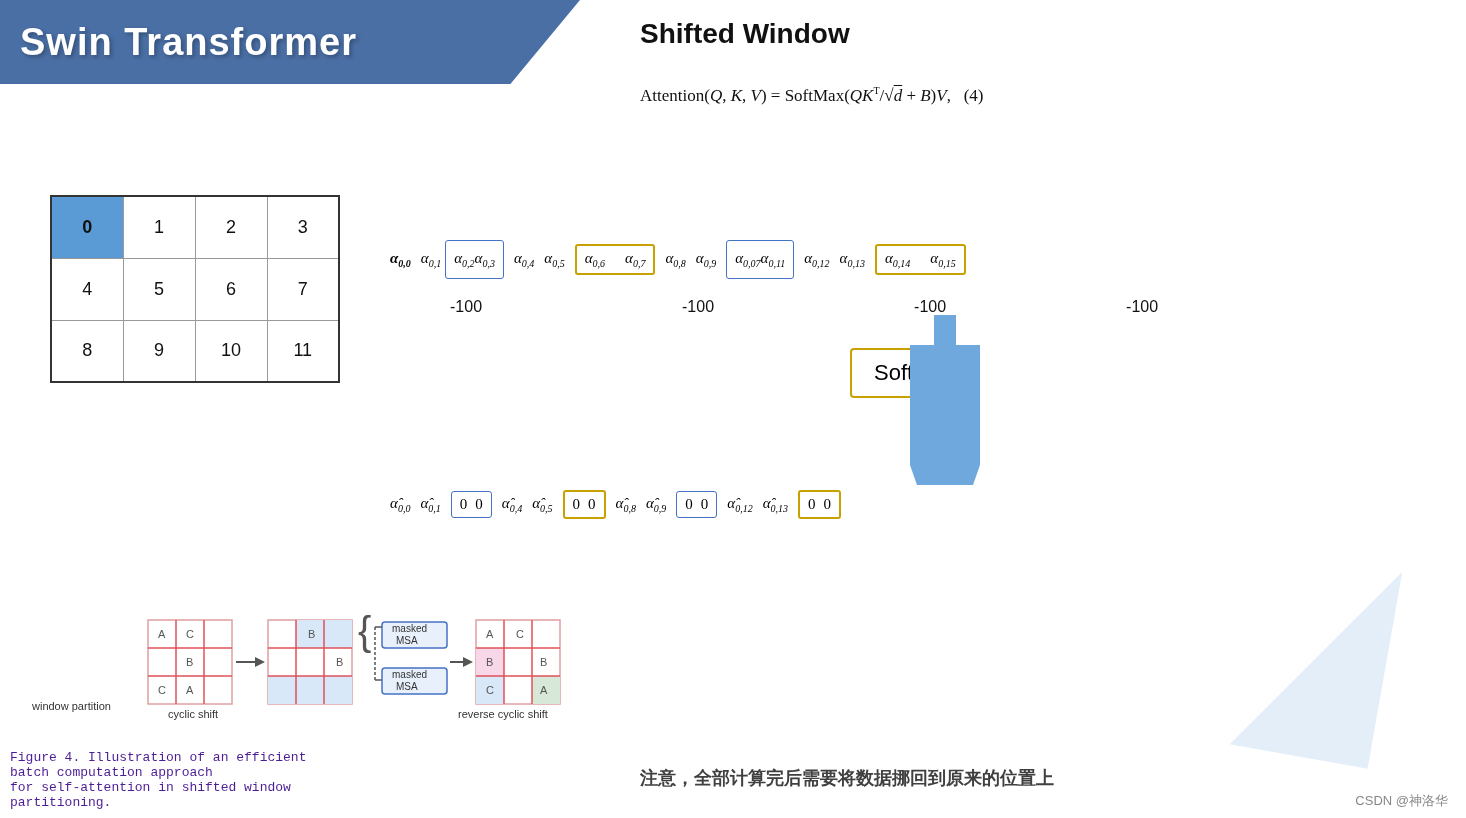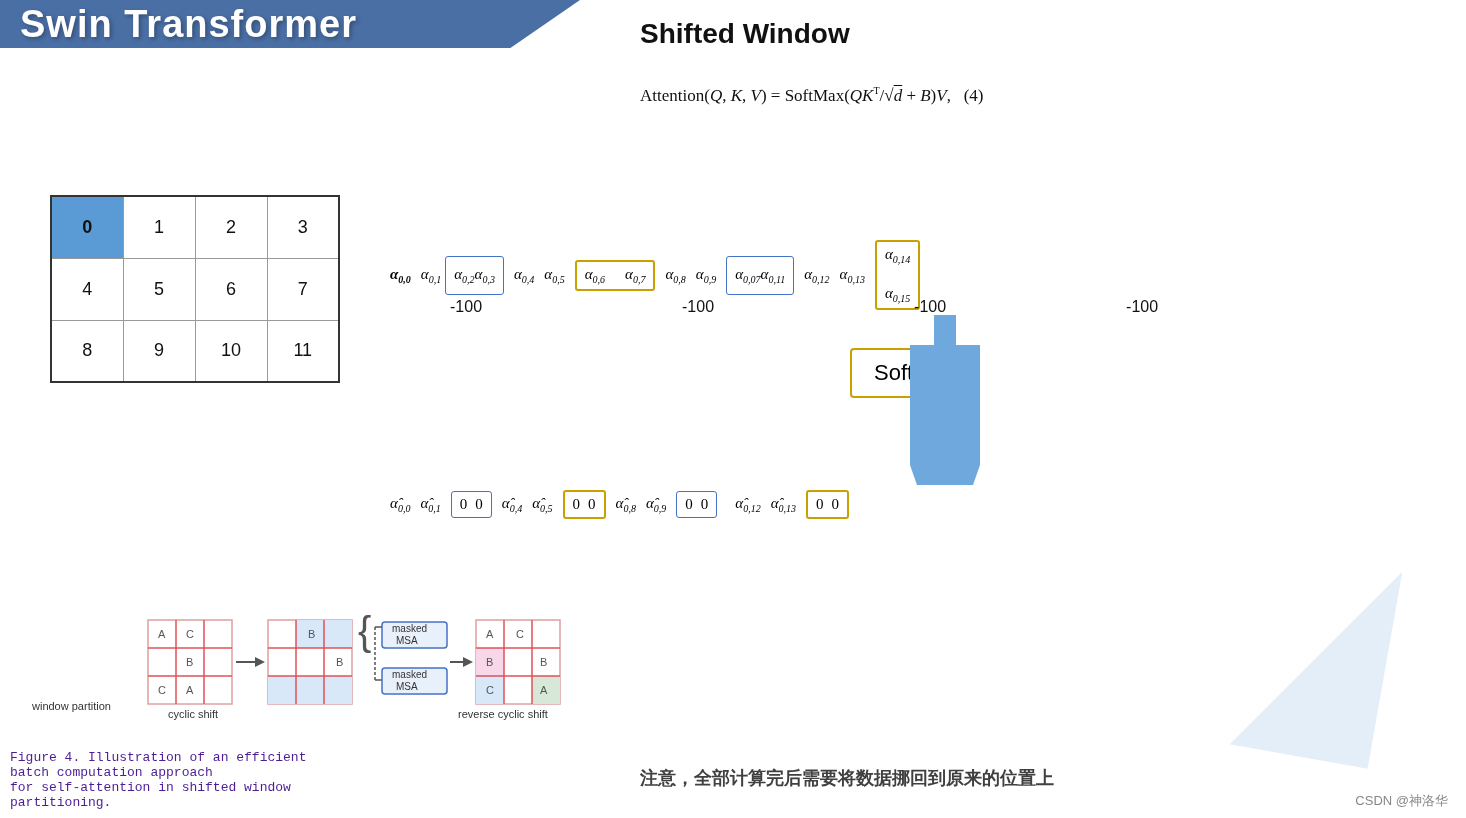--- a/index.html
+++ b/index.html
@@ -10,21 +10,21 @@
       font-family: 'Times New Roman', Times, serif;
       overflow: hidden;
       position: relative;
     }
 
     
     .header-banner {
       position: absolute;
       top: 0; left: 0;
       width: 580px;
-      height: 48px;
+      height: 84px;
       background: #4a6fa5;
       clip-path: polygon(0 0, 100% 0, 88% 100%, 0 100%);
       display: flex;
       align-items: center;
       padding-left: 20px;
     }
     .header-title {
       color: #fff;
       font-size: 38px;
       font-weight: 900;
@@ -255,21 +255,21 @@
     <span style="font-style:italic;">α<sub>0,7</sub></span>
   </div>
   <span style="font-style:italic; margin-right:6px;">α<sub>0,8</sub></span>
   <span style="font-style:italic; margin-right:6px;">α<sub>0,9</sub></span>
   <div class="alpha-box" style="margin-right:6px;">
     <span style="font-style:italic;">α<sub>0,07</sub></span>
     <span style="font-style:italic;">α<sub>0,11</sub></span>
   </div>
   <span style="font-style:italic; margin-right:6px;">α<sub>0,12</sub></span>
   <span style="font-style:italic; margin-right:6px;">α<sub>0,13</sub></span>
-  <div class="alpha-box-orange" style="margin-right:23px;flex-direction:column;">
+  <div class="alpha-box-orange" style="margin-right:23px;">
     <span style="font-style:italic;">α<sub>0,14</sub></span>
     <span style="font-style:italic;">α<sub>0,15</sub></span>
   </div>
 </div>
 
 <div class="minus-row">
   <span style="margin-left: 60px;">-100</span>
   <span style="margin-left: 200px;">-100</span>
   <span style="margin-left: 200px;">-100</span>
   <span style="margin-left: 180px;">-100</span>
@@ -301,21 +301,21 @@
   <div class="zero-box-orange" style="margin-right:6px;">
     <span>0</span>
       <span>0</span>
   </div>
   <span style="font-style:italic; margin-right:6px;">α̂<sub>0,8</sub></span>
   <span style="font-style:italic; margin-right:6px;">α̂<sub>0,9</sub></span>
   <div class="zero-box" style="margin-right:6px;">
     <span>0</span>
       <span>0</span>
   </div>
-  <span style="font-style:italic; margin-right:6px;margin-left:8px;">α̂<sub>0,12</sub></span>
+  <span style="font-style:italic; margin-right:6px;">α̂<sub>0,12</sub></span>
   <span style="font-style:italic; margin-right:6px;">α̂<sub>0,13</sub></span>
   <div class="zero-box-orange" style="margin-right:6px;">
     <span>0</span>
       <span>0</span>
   </div>
 </div>
 
 <div class="deco-triangle"></div>
 
 <svg style="position:absolute; top:610px; left:10px;" width="570" height="145">

